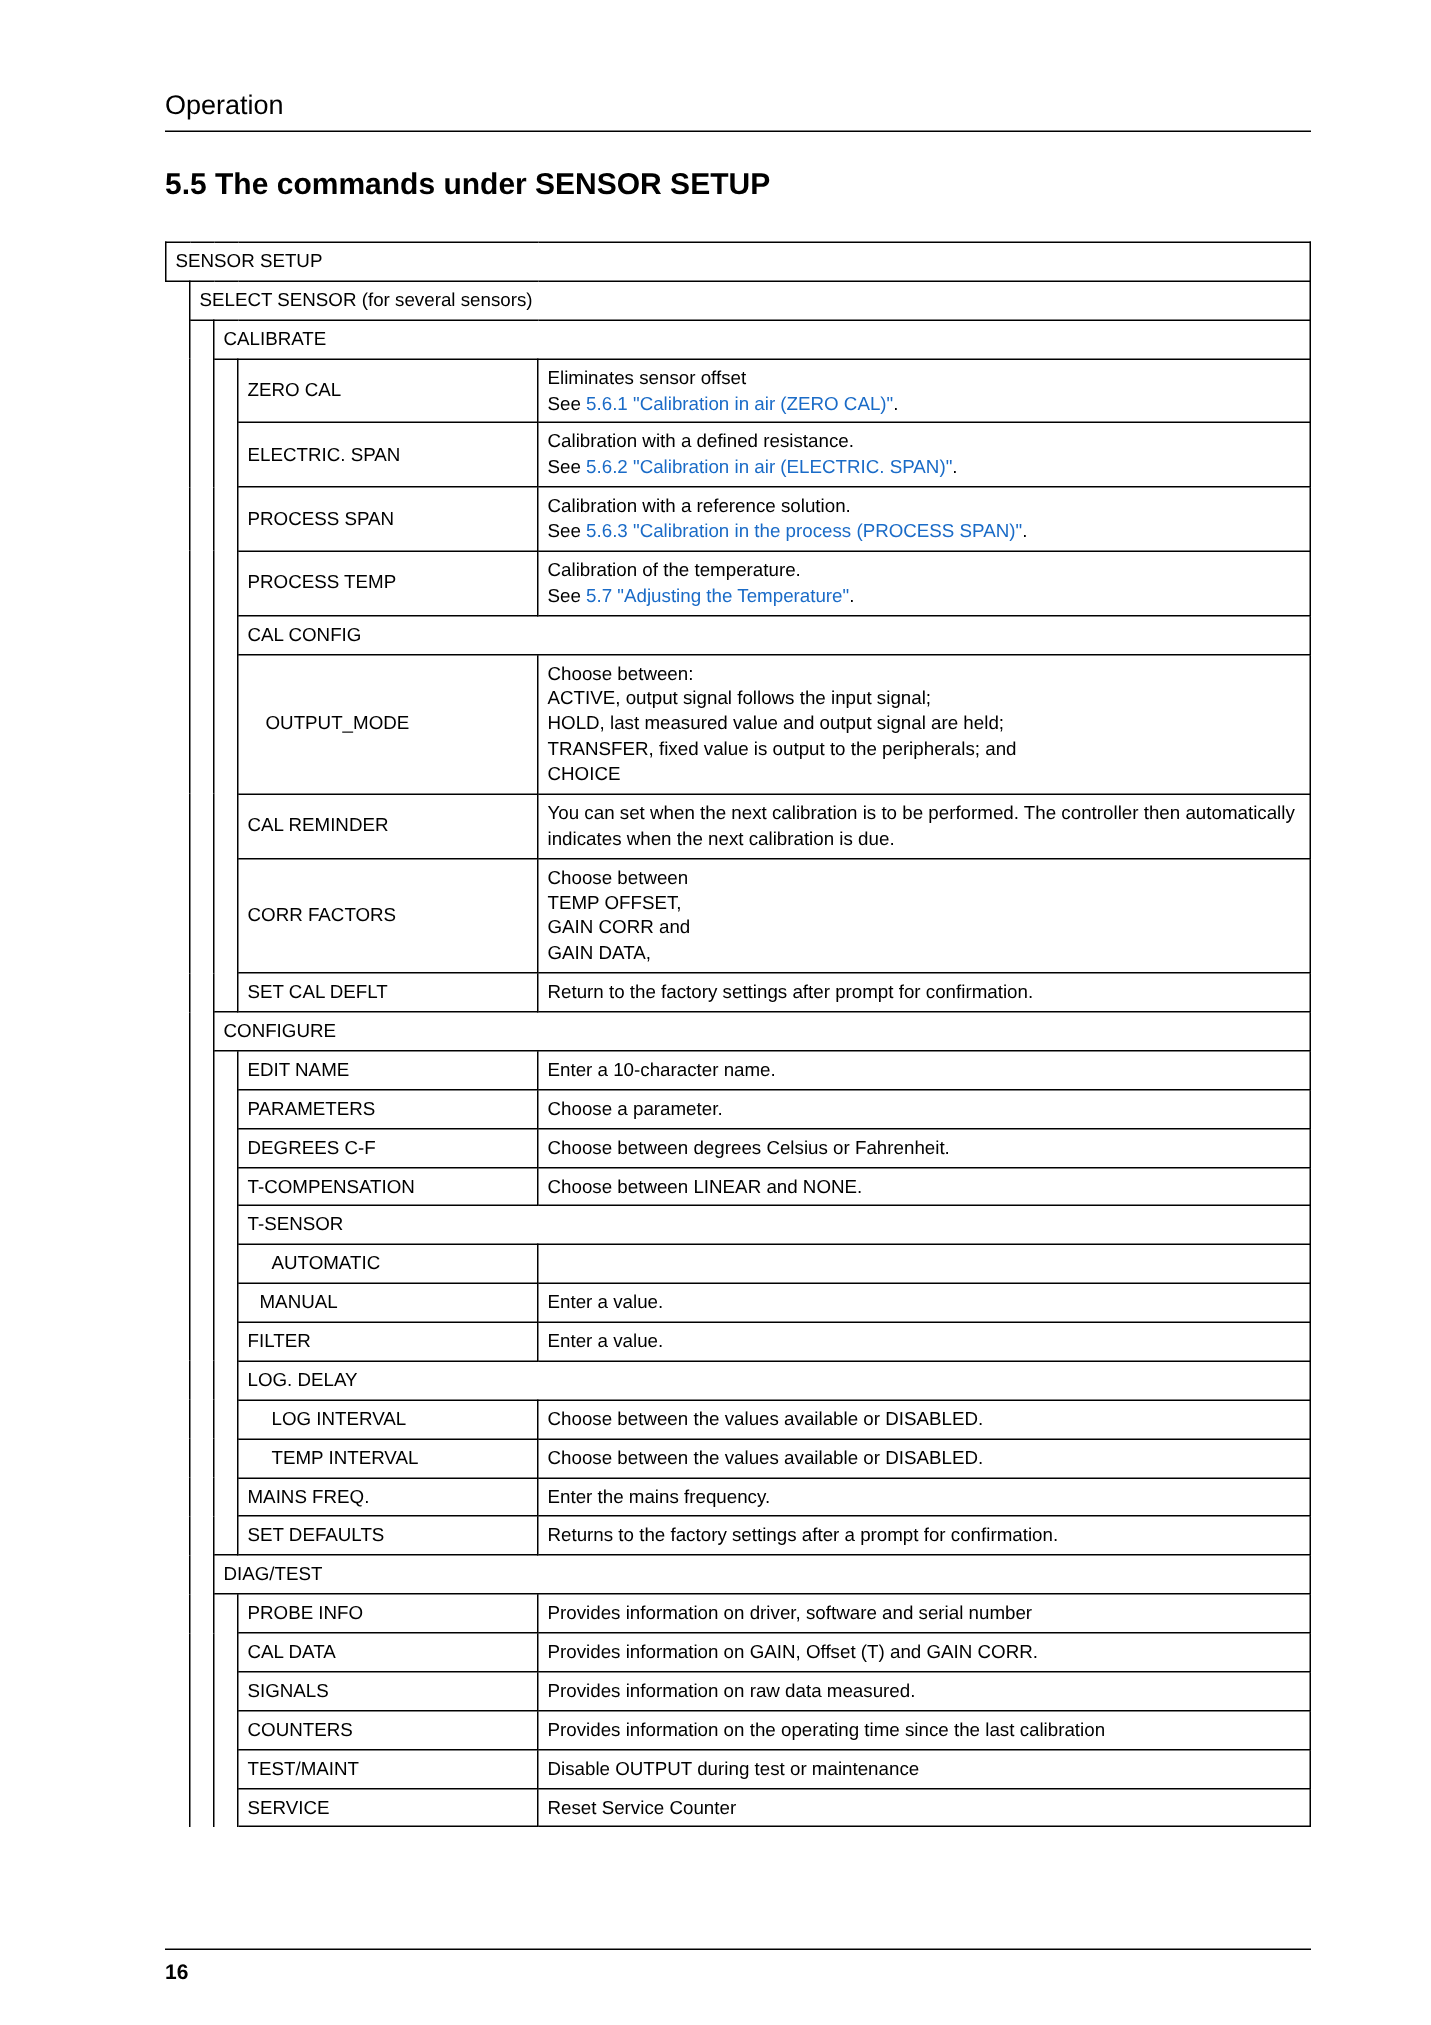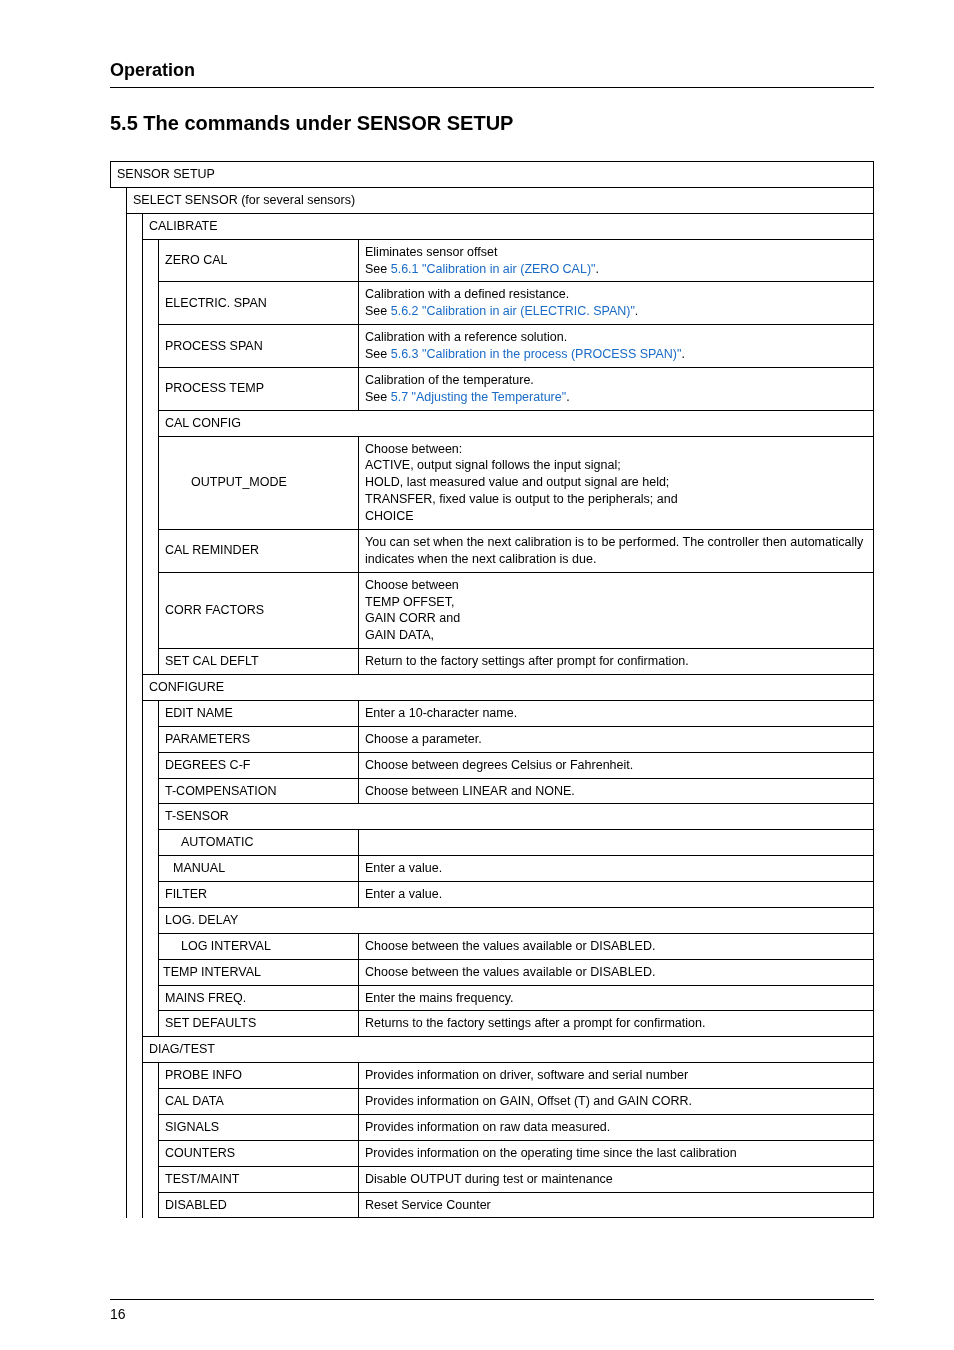--- a/index.html
+++ b/index.html
@@ -11,21 +11,21 @@
     width: 954px;
   }
   .page {
     box-sizing: border-box;
     width: 954px;
     min-height: 1350px;
     padding: 60px 80px 40px 110px;
     position: relative;
   }
   .running-head {
-    font-weight: bold;
+    font-weight: normal;
     font-size: 18px;
     margin-bottom: 6px;
   }
   .rule {
     border: none;
     border-top: 1px solid #000;
     margin: 0 0 24px 0;
   }
   .h2 {
     font-weight: bold;
@@ -62,21 +62,21 @@
     color: #1a6bc7;
   }
   .hide-left  { border-left: none; }
   .hide-top   { border-top: none; }
   .hide-bot   { border-bottom: none; }
 
   .pagenum {
     position: absolute;
     left: 110px;
     bottom: 28px;
-    font-weight: normal;
+    font-weight: bold;
     font-size: 14px;
   }
   .botrule {
     position: absolute;
     left: 110px;
     right: 80px;
     bottom: 50px;
     border-top: 1px solid #000;
   }
 </style>
@@ -143,21 +143,21 @@
           <span>Calibration of the temperature.</span><br>
           <span>See </span><span class="link">5.7 "Adjusting the Temperature"</span><span>.</span>
         </td>
       </tr>
 
       <tr>
         <td colspan="2">CAL CONFIG</td>
       </tr>
 
       <tr>
-        <td style="padding-left:32px">OUTPUT_MODE</td>
+        <td style="padding-left:18px">OUTPUT_MODE</td>
         <td style="white-space:pre-line">Choose between:
 ACTIVE, output signal follows the input signal;
 HOLD, last measured value and output signal are held;
 TRANSFER, fixed value is output to the peripherals; and
 CHOICE</td>
       </tr>
       <tr>
         <td style="padding-left:6px">CAL REMINDER</td>
         <td>You can set when the next calibration is to be performed. The controller then automatically indicates when the next calibration is due.</td>
       </tr>
@@ -209,21 +209,21 @@
         <td>Enter a value.</td>
       </tr>
       <tr>
         <td colspan="2">LOG. DELAY</td>
       </tr>
       <tr>
         <td style="padding-left:22px">LOG INTERVAL</td>
         <td>Choose between the values available or DISABLED.</td>
       </tr>
       <tr>
-        <td style="padding-left:4px">TEMP INTERVAL</td>
+        <td style="padding-left:22px">TEMP INTERVAL</td>
         <td>Choose between the values available or DISABLED.</td>
       </tr>
       <tr>
         <td>MAINS FREQ.</td>
         <td>Enter the mains frequency.</td>
       </tr>
       <tr>
         <td>SET DEFAULTS</td>
         <td>Returns to the factory settings after a prompt for confirmation.</td>
       </tr>
@@ -246,21 +246,21 @@
       </tr>
       <tr>
         <td>COUNTERS</td>
         <td>Provides information on the operating time since the last calibration</td>
       </tr>
       <tr>
         <td>TEST/MAINT</td>
         <td>Disable OUTPUT during test or maintenance</td>
       </tr>
       <tr>
-        <td>DISABLED</td>
+        <td>SERVICE</td>
         <td>Reset Service Counter</td>
       </tr>
 
     </tbody>
       </table>
   </div>
 
   <div class="botrule"></div>
   <div class="pagenum">16</div>
 </div>

